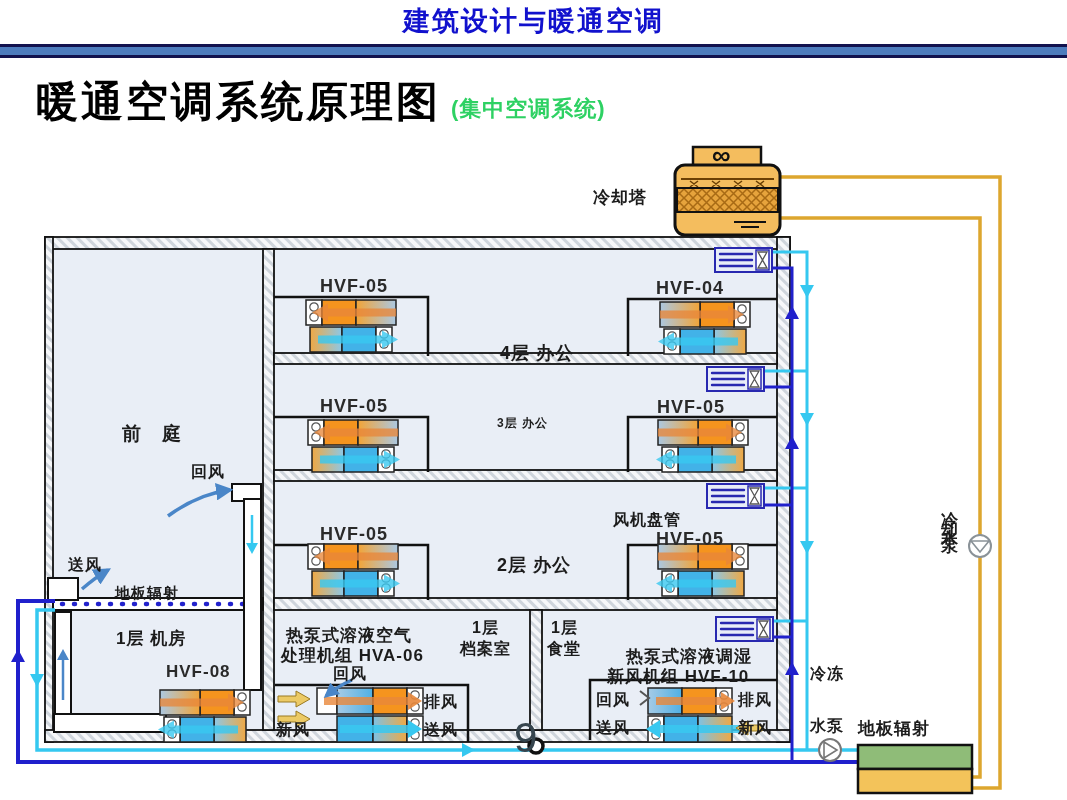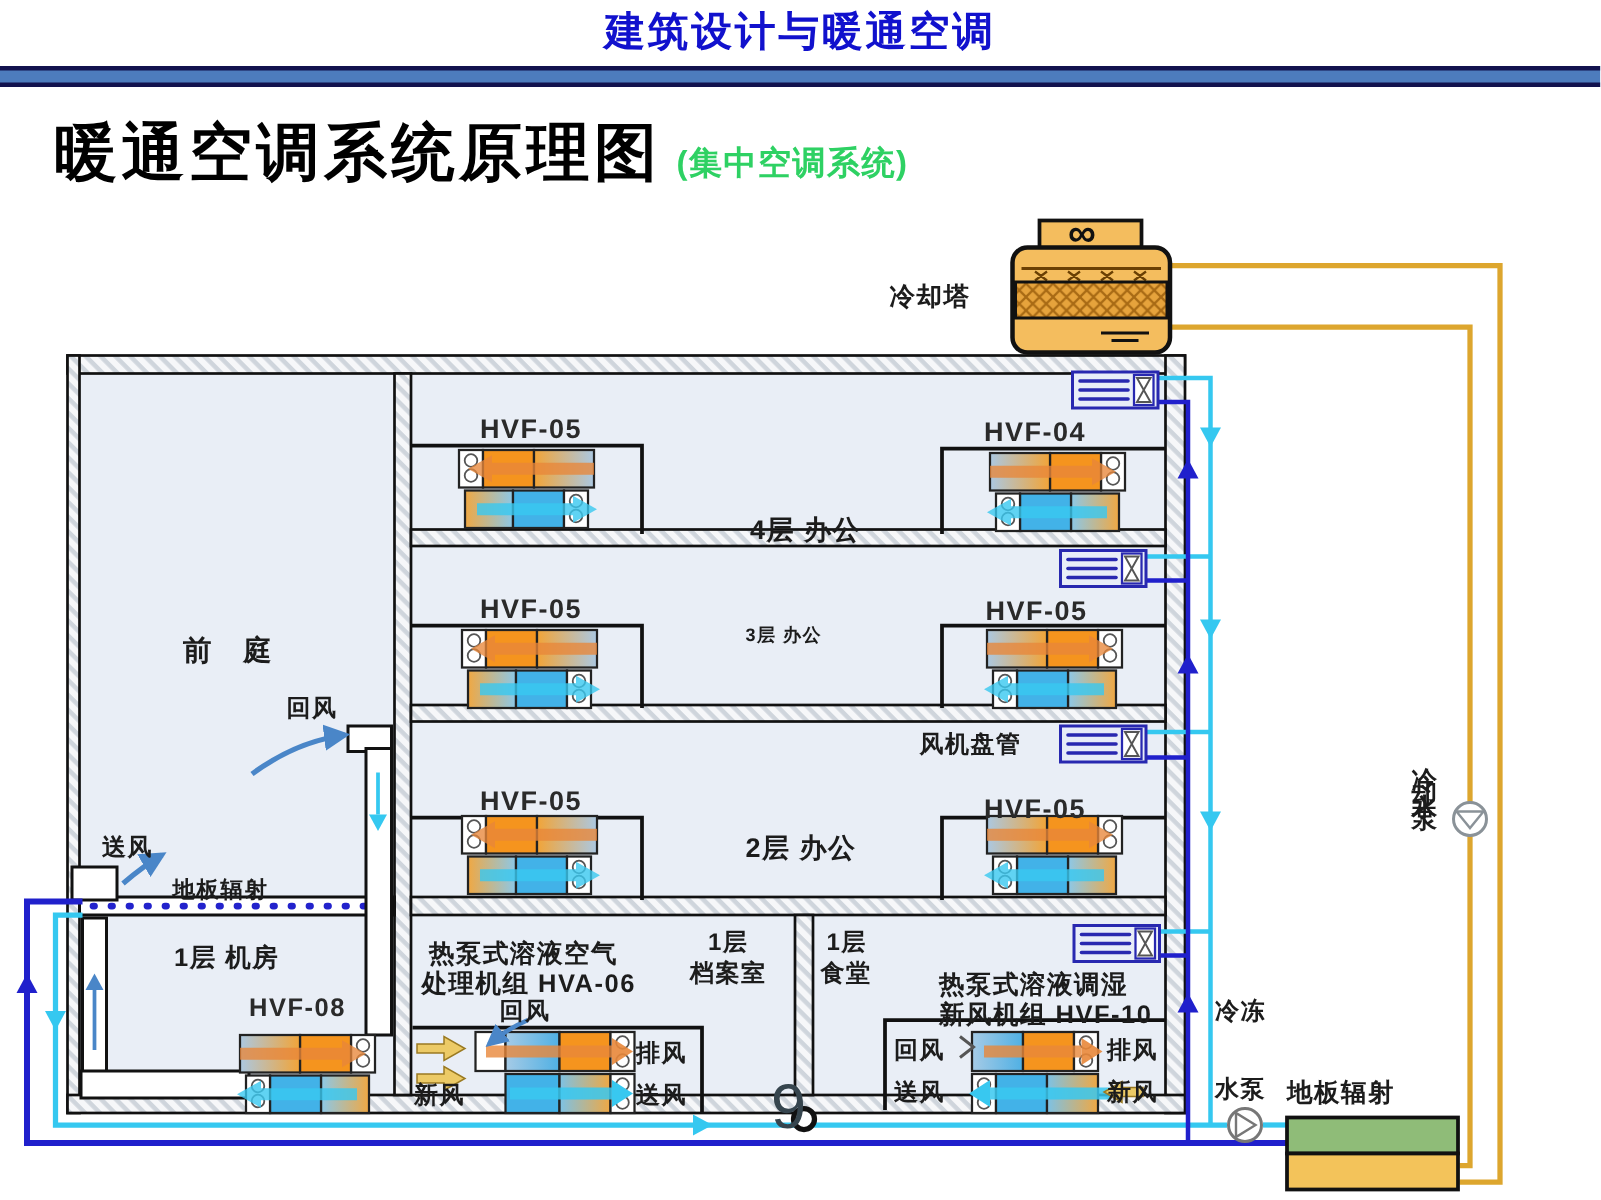--- a/index.html
+++ b/index.html
@@ -247,21 +247,21 @@
   <div class="lbl" style="left:593px;top:186px;font-size:17px;">冷却塔</div>
 
   <div class="lbl unit-id" style="left:320px;top:276px;font-size:18px;">HVF-05</div>
   <div class="lbl" style="left:500px;top:305px;font-size:18px;margin-top:36px;">4层 办公</div>
   <div class="lbl unit-id" style="left:656px;top:278px;font-size:18px;">HVF-04</div>
 
   <div class="lbl unit-id" style="left:320px;top:396px;font-size:18px;">HVF-05</div>
   <div class="lbl" style="left:497px;top:415px;font-size:12px;">3层 办公</div>
   <div class="lbl unit-id" style="left:657px;top:397px;font-size:18px;">HVF-05</div>
 
-  <div class="lbl" style="left:613px;top:486px;">风机盘管</div>
+  <div class="lbl" style="left:613px;top:510px;">风机盘管</div>
   <div class="lbl unit-id" style="left:320px;top:524px;font-size:18px;">HVF-05</div>
   <div class="lbl" style="left:497px;top:553px;font-size:18px;">2层 办公</div>
   <div class="lbl unit-id" style="left:656px;top:529px;font-size:18px;">HVF-05</div>
 
   <div class="lbl" style="left:122px;top:421px;font-size:19px;">前　庭</div>
   <div class="lbl" style="left:191px;top:462px;">回风</div>
   <div class="lbl" style="left:68px;top:555px;">送风</div>
   <div class="lbl" style="left:115px;top:584px;font-size:15px;">地板辐射</div>
 
   <div class="lbl" style="left:116px;top:627px;font-size:17px;">1层 机房</div>
@@ -272,21 +272,21 @@
   <div class="lbl" style="left:472px;top:618px;">1层</div>
   <div class="lbl" style="left:460px;top:639px;">档案室</div>
   <div class="lbl" style="left:333px;top:664px;">回风</div>
   <div class="lbl" style="left:424px;top:692px;">排风</div>
   <div class="lbl" style="left:276px;top:720px;">新风</div>
   <div class="lbl" style="left:424px;top:720px;">送风</div>
 
   <div class="lbl" style="left:551px;top:618px;">1层</div>
   <div class="lbl" style="left:547px;top:639px;">食堂</div>
   <div class="lbl" style="left:626px;top:645px;font-size:17px;">热泵式溶液调湿</div>
-  <div class="lbl" style="left:607px;top:665px;font-size:17px;margin-left:19px;">新风机组 HVF-10</div>
+  <div class="lbl" style="left:607px;top:665px;font-size:17px;">新风机组 HVF-10</div>
   <div class="lbl" style="left:596px;top:690px;">回风</div>
   <div class="lbl" style="left:738px;top:690px;">排风</div>
   <div class="lbl" style="left:596px;top:718px;">送风</div>
   <div class="lbl" style="left:738px;top:718px;">新风</div>
 
   <div class="lbl vert" style="left:938px;top:497px;font-size:17px;">冷却水泵</div>
   <div class="lbl" style="left:810px;top:664px;">冷冻</div>
   <div class="lbl" style="left:810px;top:716px;">水泵</div>
   <div class="lbl" style="left:858px;top:717px;font-size:17px;">地板辐射</div>
 

